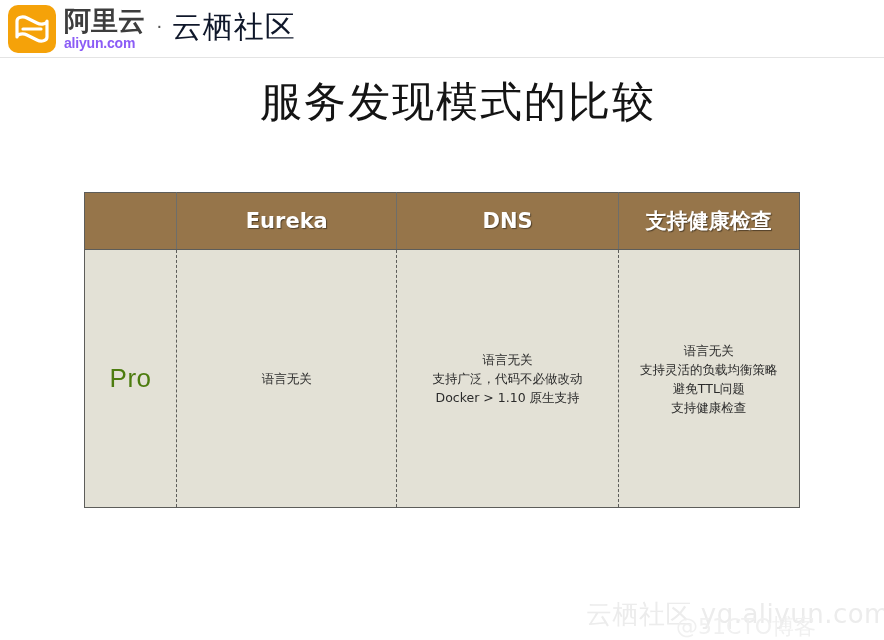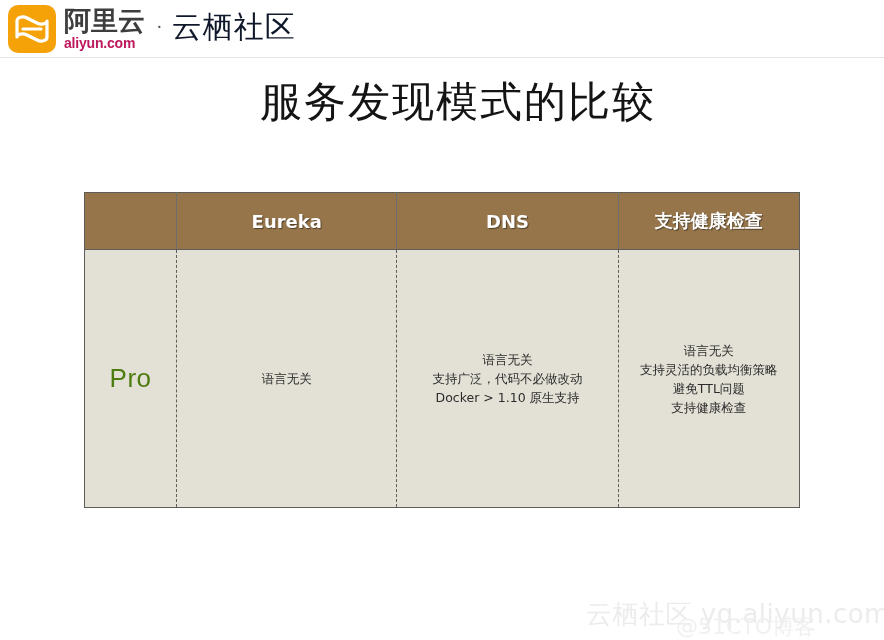--- a/index.html
+++ b/index.html
@@ -49,21 +49,21 @@
   .brand-cn {
     font-size: 27px;
     font-weight: bold;
     color: #3d3d3d;
     letter-spacing: 0px;
     font-family: "DejaVu Sans", "Liberation Sans", sans-serif;
   }
   .brand-en {
     font-size: 14px;
     font-weight: bold;
-    color: #be185d;
+    color: #8b5cf6;
     margin-top: 2px;
     letter-spacing: -0.2px;
   }
   #brand-dot {
     margin: 0 9px 0 11px;
     font-size: 20px;
     color: #555;
     line-height: 1;
     padding-bottom: 8px;
   }
@@ -110,21 +110,21 @@
   }
   .col-label  { width: 92px; }
   .col-eureka { width: 220px; }
   .col-dns    { width: 221px; }
   .col-simple { width: 181px; }
 
   thead tr { height: 57px; }
   thead th {
     background: #96754A;
     color: #ffffff;
-    font-size: 18px;
+    font-size: 21px;
     font-weight: bold;
     font-family: "DejaVu Sans", "Liberation Sans", sans-serif;
     text-shadow: 1px 1px 1px rgba(0,0,0,0.45);
     border-right: 1px solid #6e6e6a;
     border-bottom: 1px solid #5d5d5a;
   }
   thead th:last-child { border-right: none; }
   thead th.hdr-corner { text-shadow: none; }
 
   tbody td {

